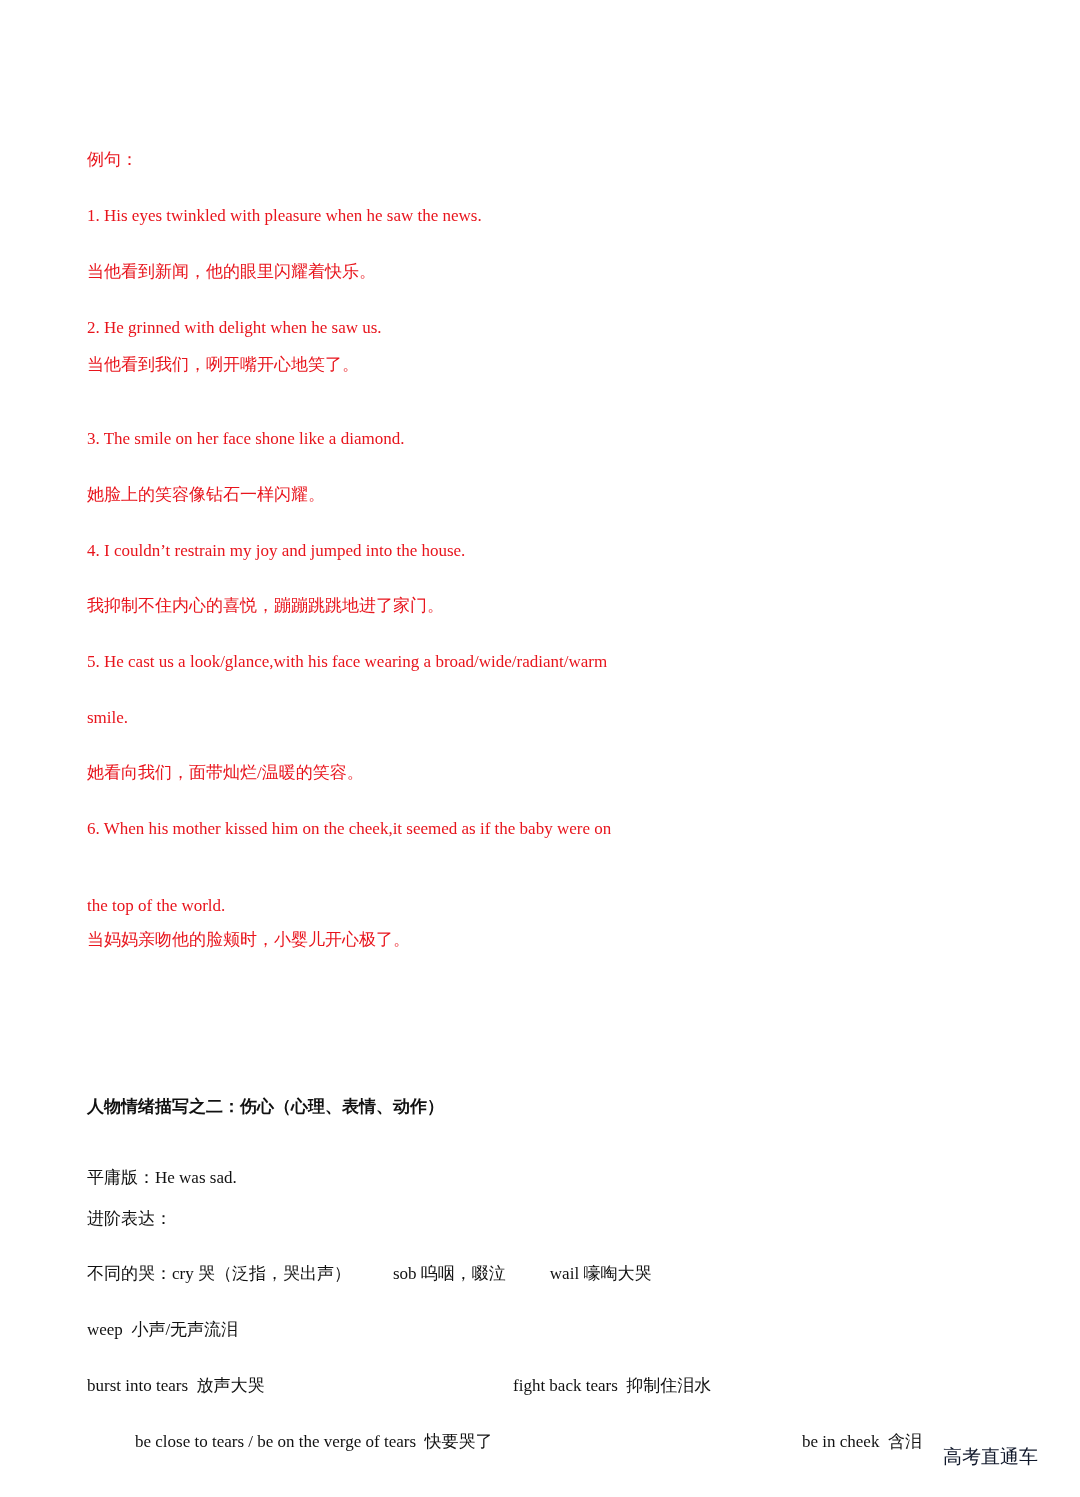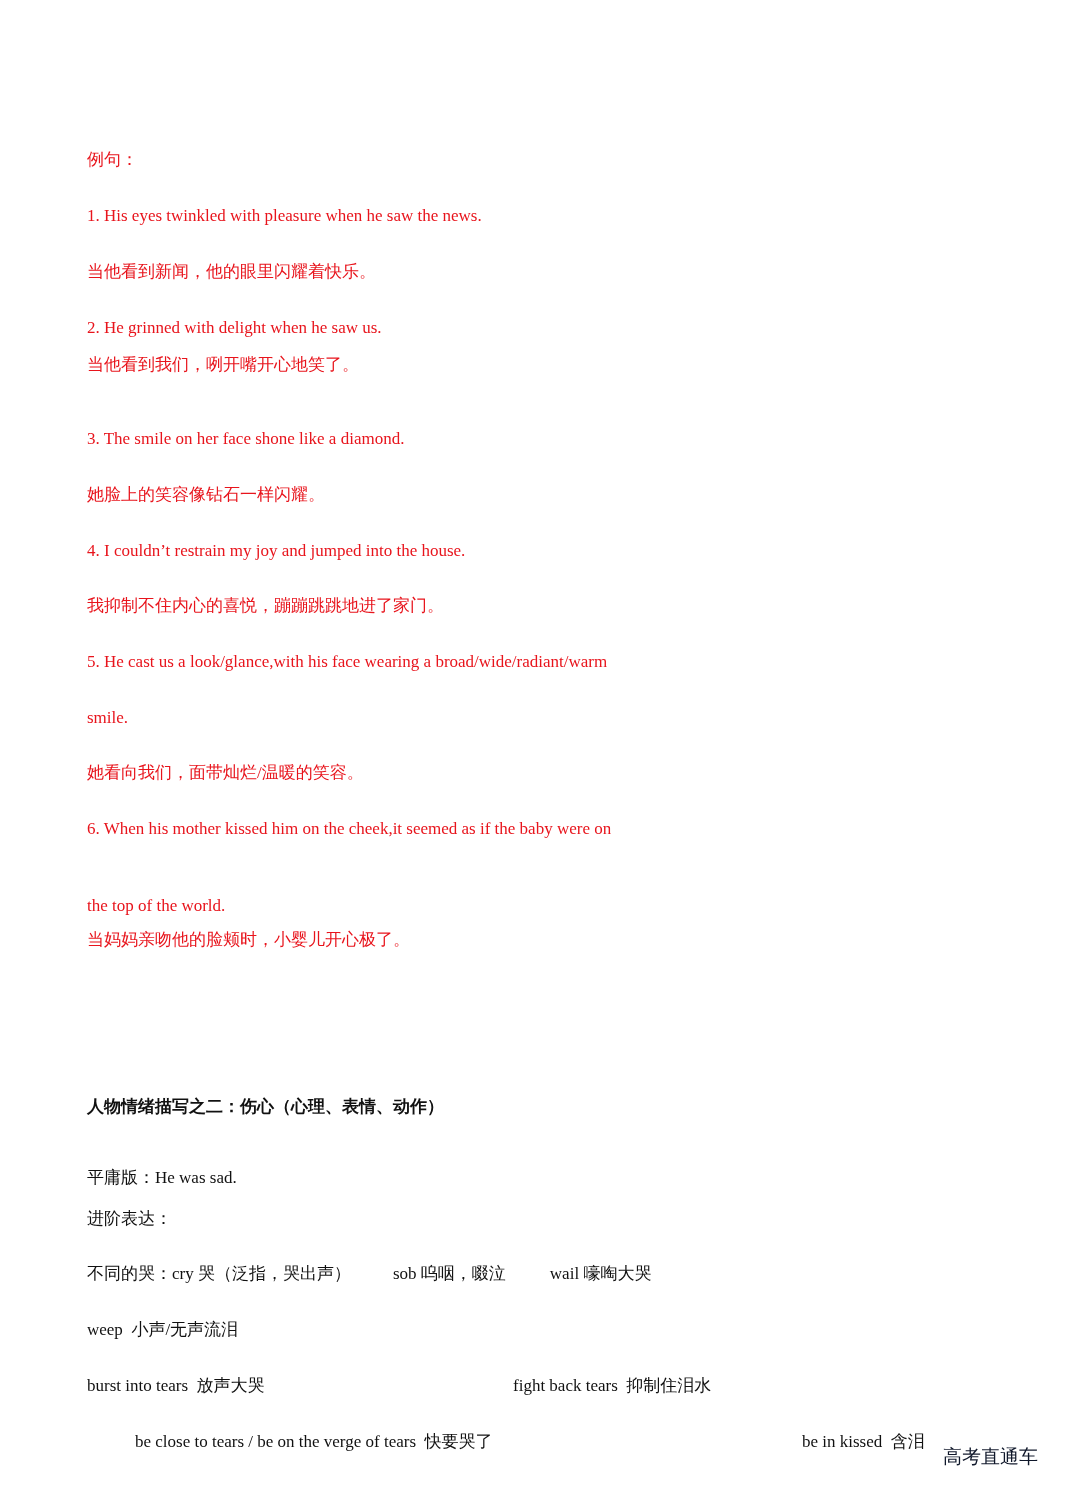--- a/index.html
+++ b/index.html
@@ -81,16 +81,16 @@
   <span>burst into tears</span>&nbsp;&nbsp;<span>放声大哭</span>
 </div>
 <div class="line black" style="top:1370px; left:513px;">
   <span>fight back tears</span>&nbsp;&nbsp;<span>抑制住泪水</span>
 </div>
 
 <div class="line black" style="top:1426px;margin-left:48px;">
   <span>be close to tears / be on the verge of tears</span>&nbsp;&nbsp;<span>快要哭了</span>
 </div>
 <div class="line black" style="top:1426px; left:802px;">
-  <span>be in kissed</span>&nbsp;&nbsp;<span>含泪</span>
+  <span>be in cheek</span>&nbsp;&nbsp;<span>含泪</span>
 </div>
 
 <div class="watermark">高考直通车</div>
 
 </body></html>

